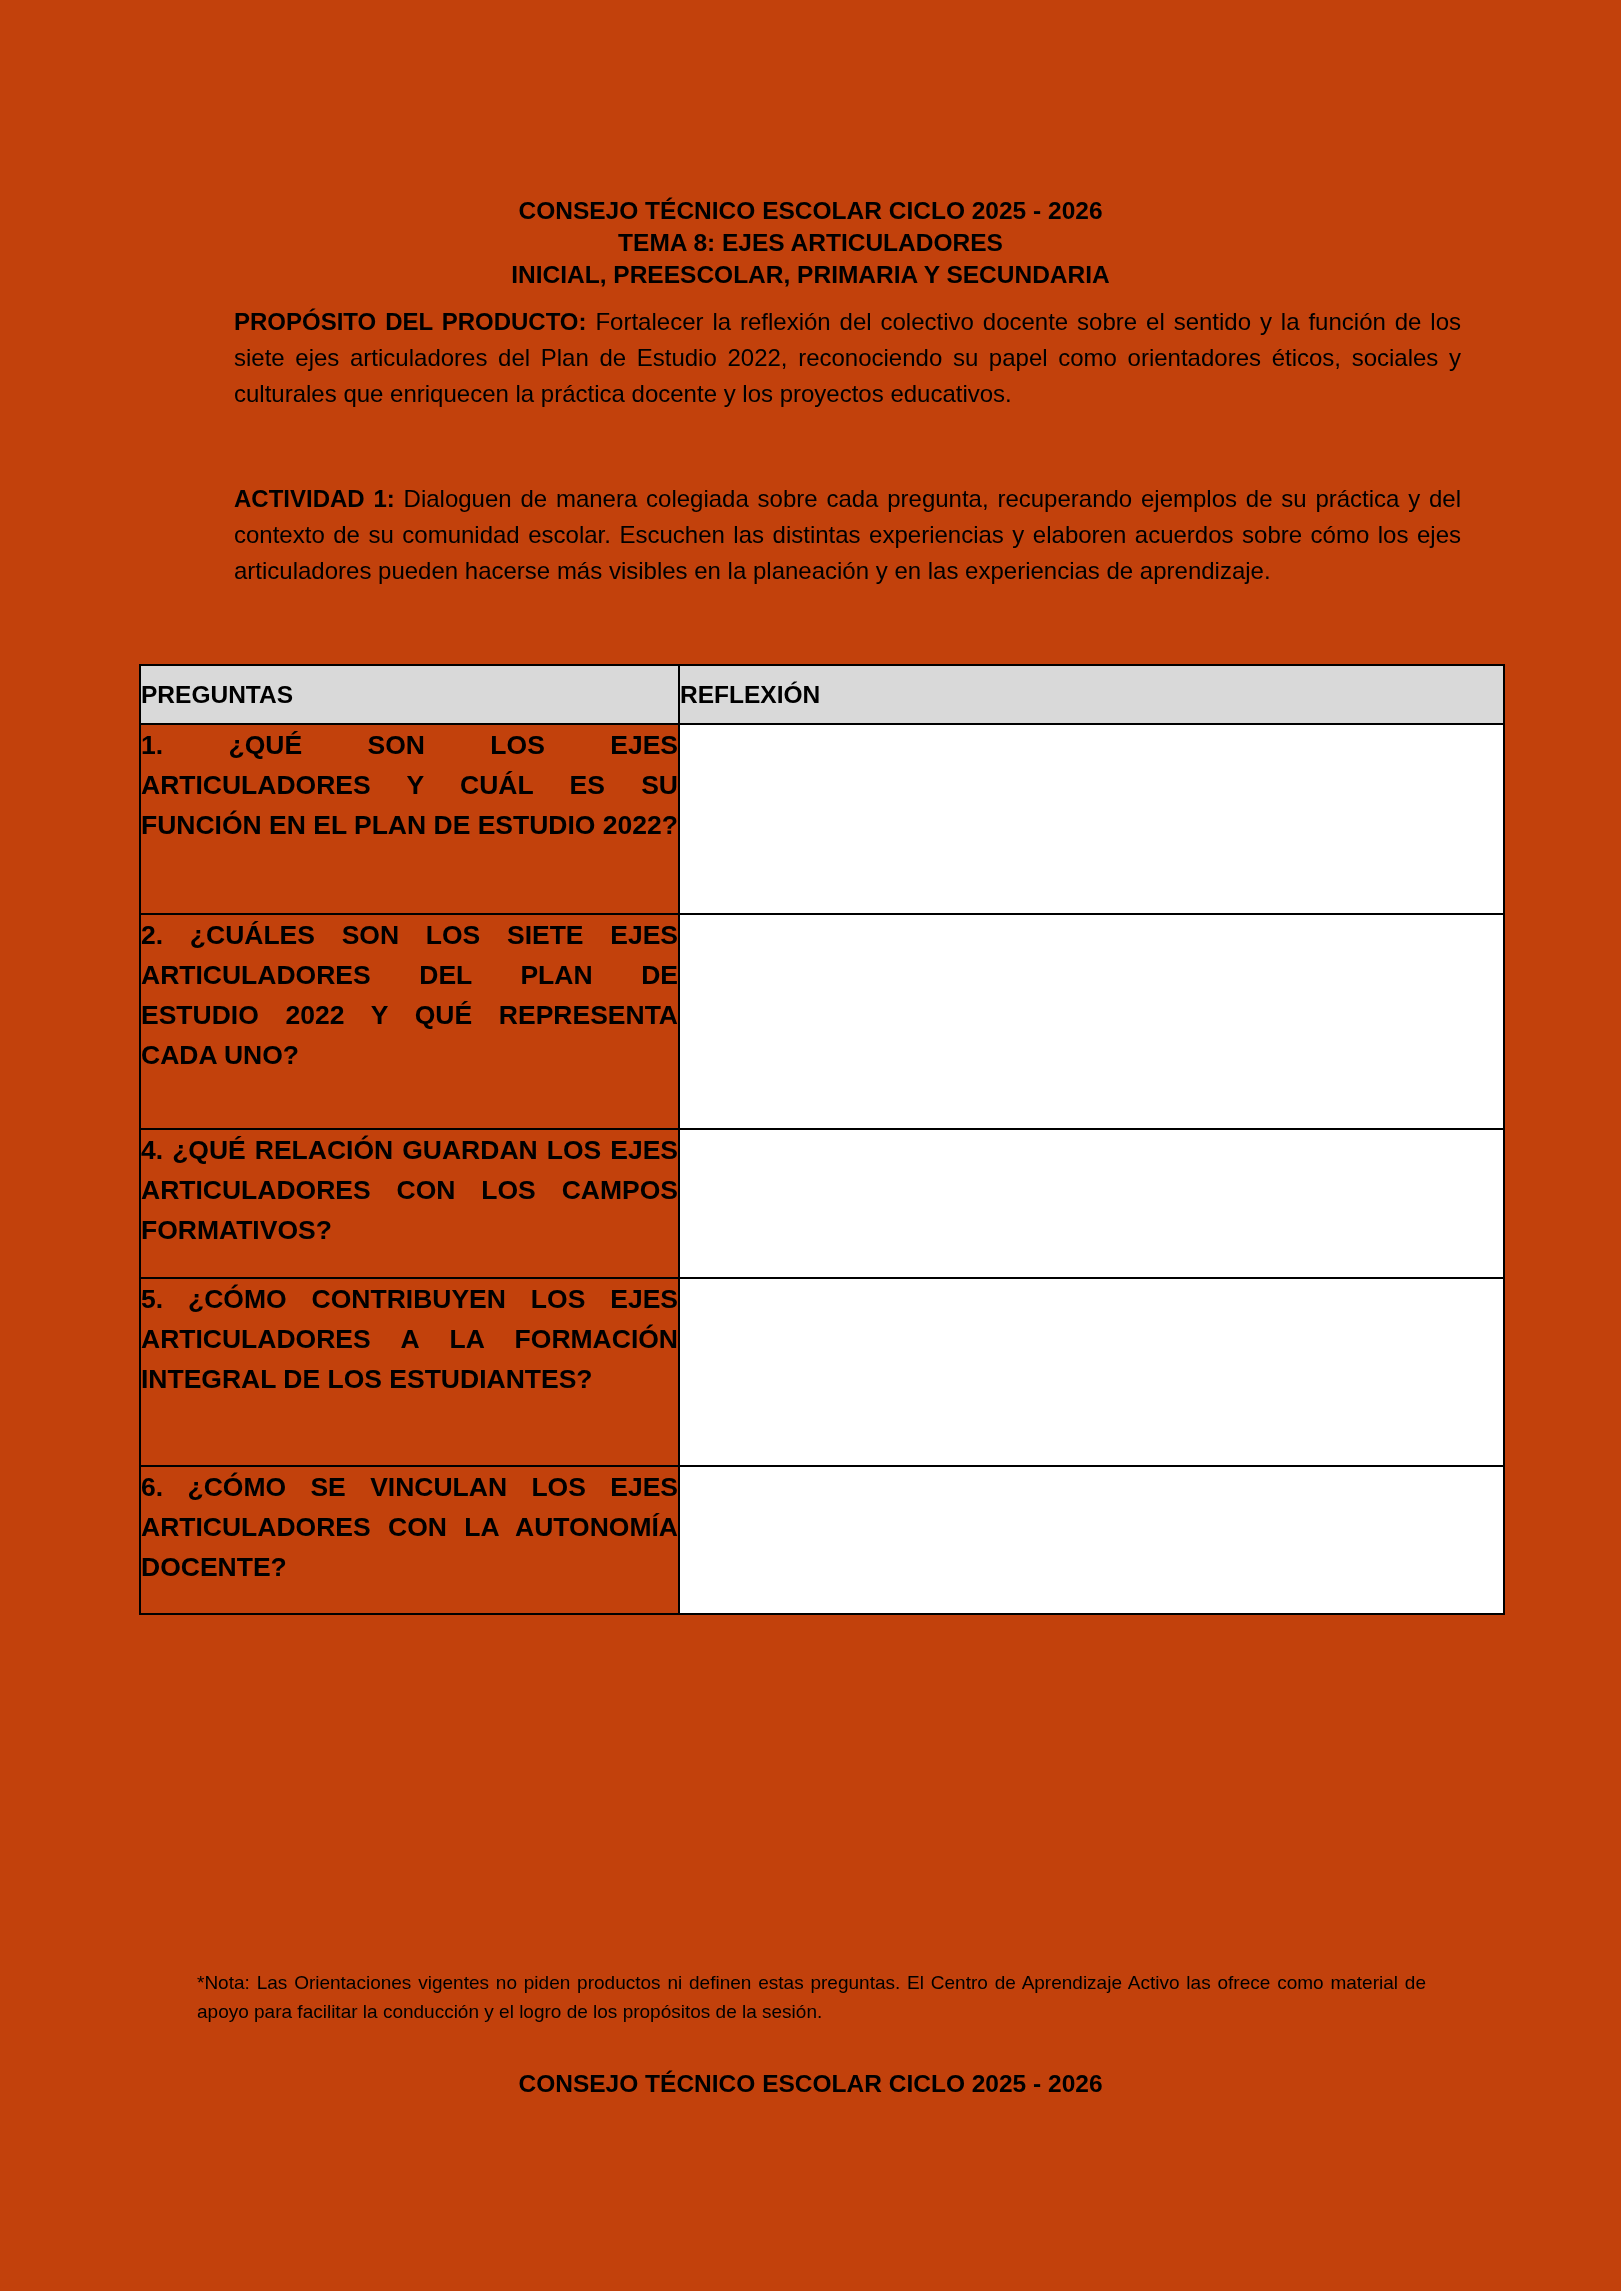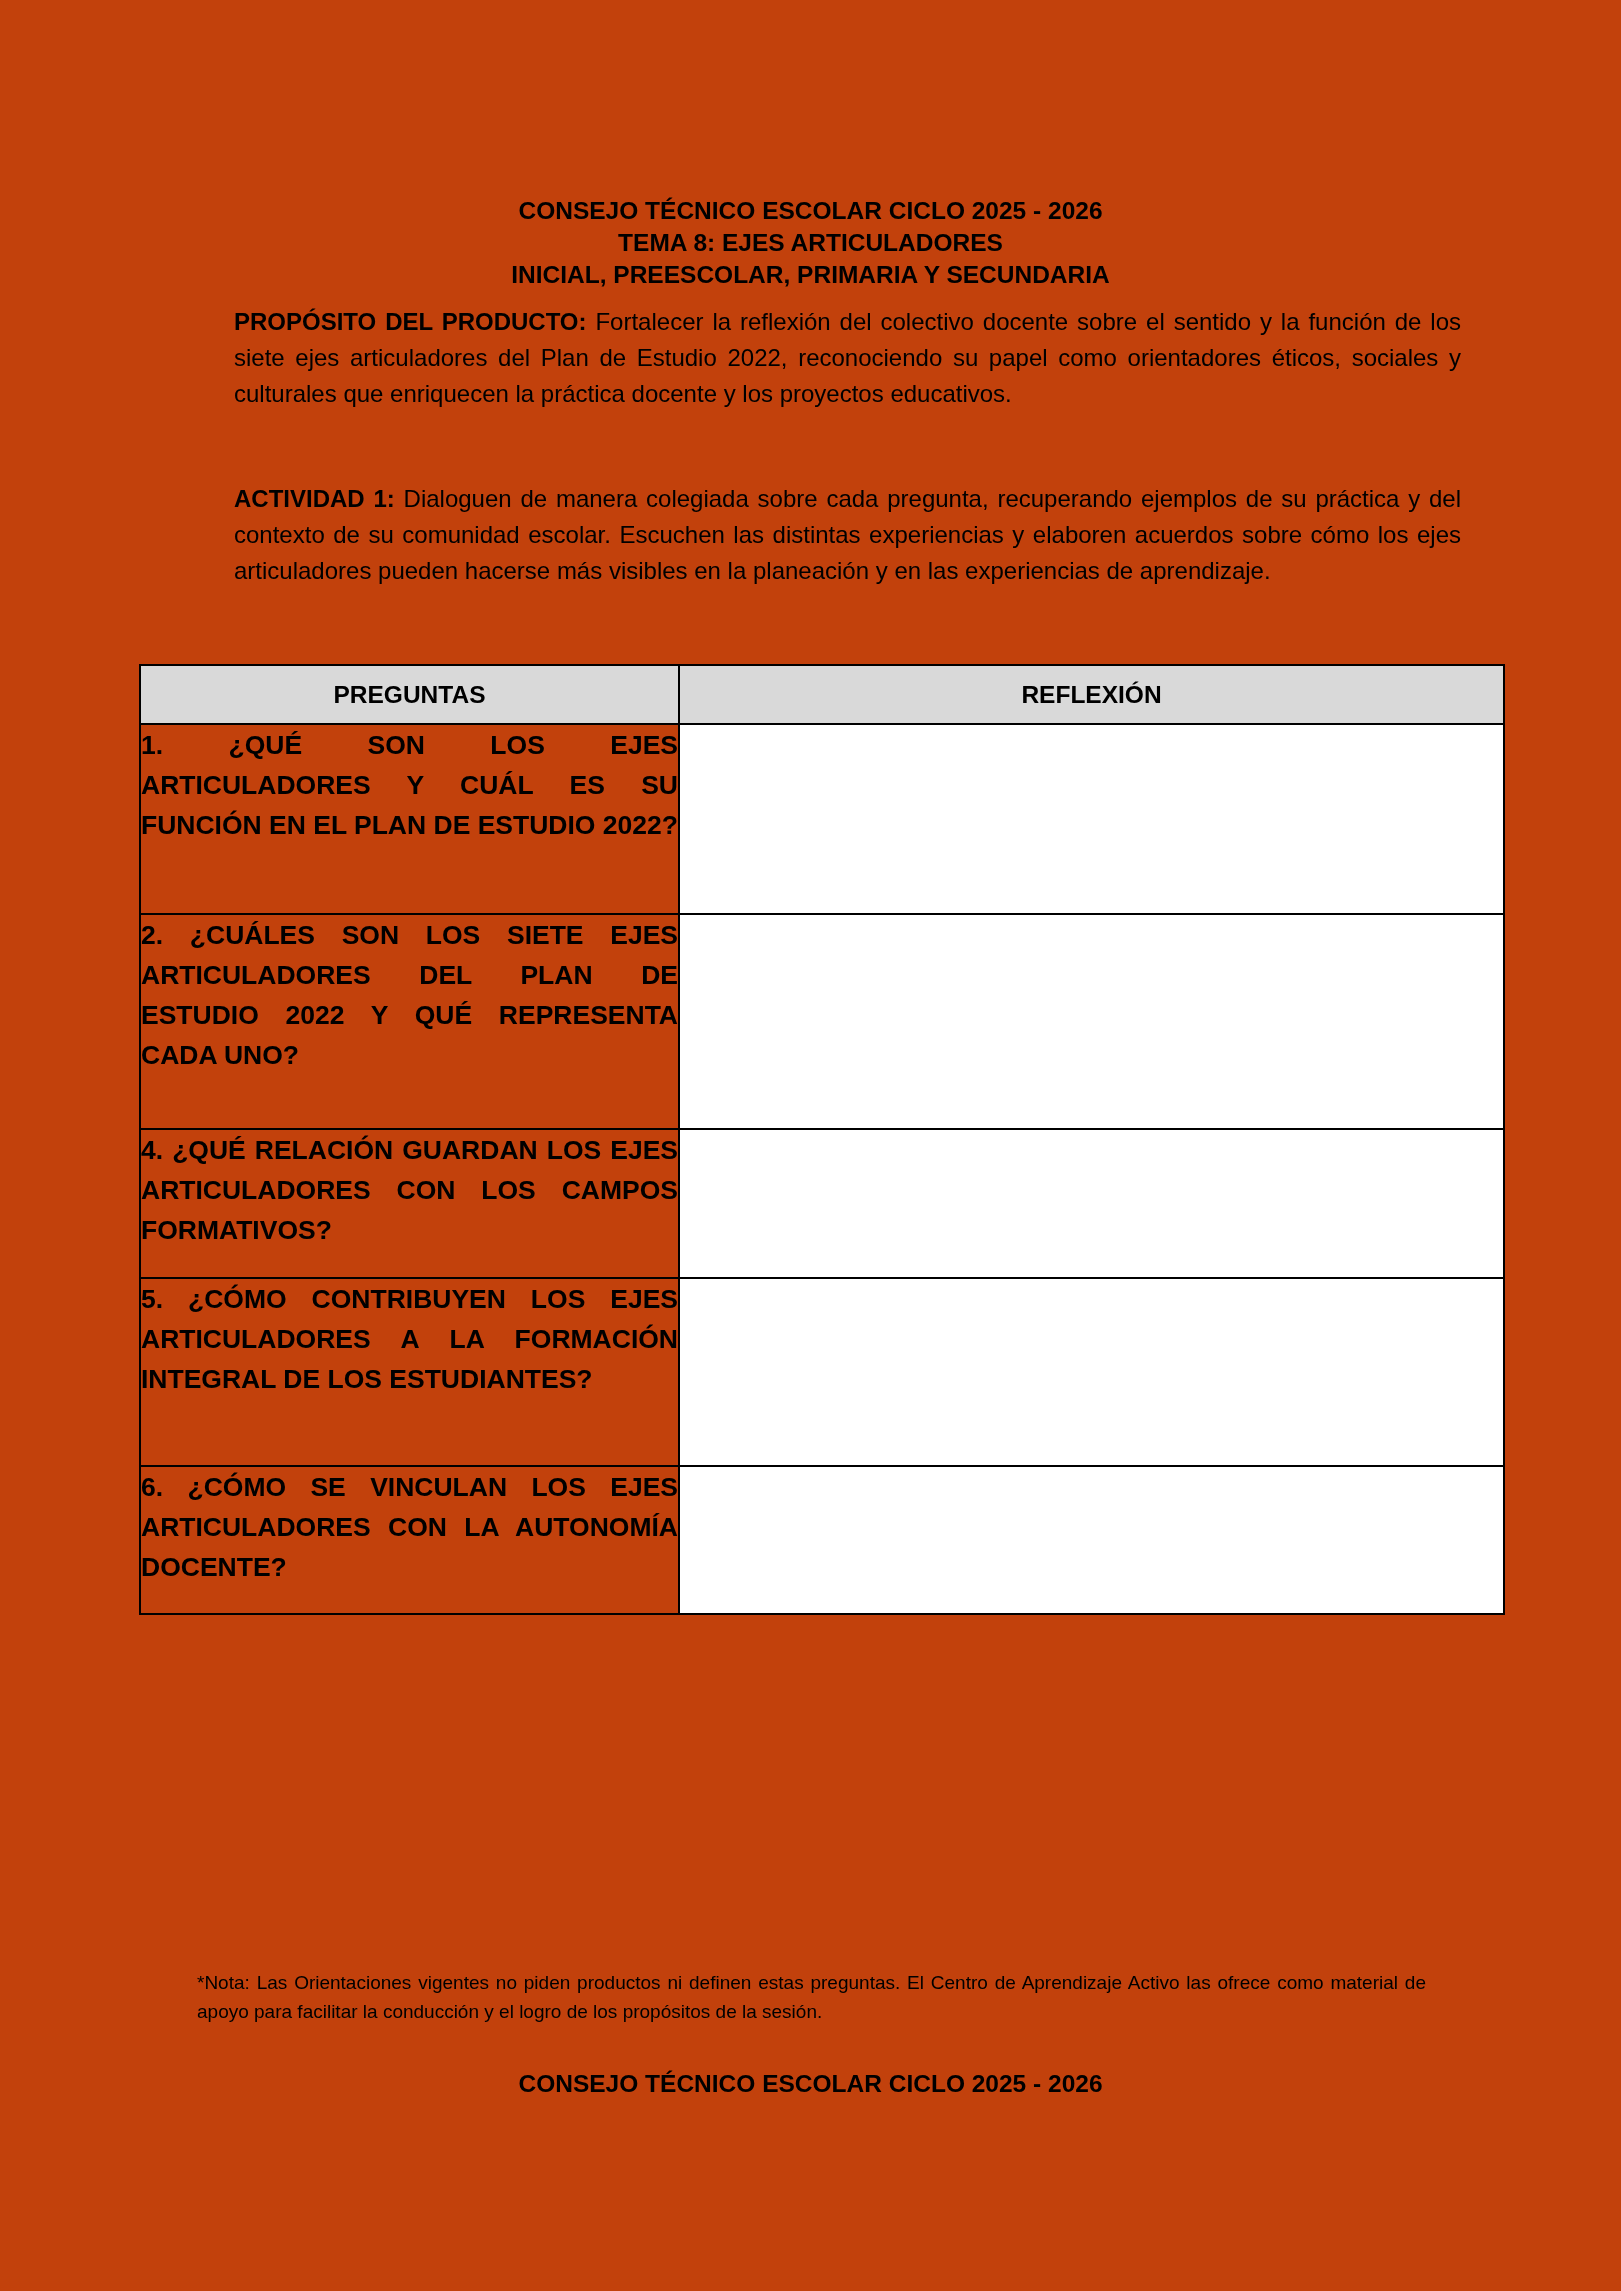--- a/index.html
+++ b/index.html
@@ -13,21 +13,21 @@
   .para { position: absolute; left: 210px; width: 1227px; font-size: 24px; line-height: 36px;
           text-align: justify; text-align-last: left; margin-left: 24px; }
   .para .lbl { font-weight: bold; }
   #proposito { top: 304px; }
   #actividad { top: 481px; }
 
   table.qtable { position: absolute; left: 139px; top: 664px; width: 1364px;
                  border-collapse: collapse; table-layout: fixed; }
   table.qtable th, table.qtable td { border: 2.9px solid #000; padding: 0; vertical-align: top; }
   table.qtable th { background: #d9d9d9; font-weight: bold; font-size: 24.5px; height: 57px;
-                    vertical-align: middle; text-align: center; }
+                    vertical-align: middle; text-align: left; }
   col.c1 { width: 539px; }
   col.c2 { width: 825px; }
   td.q { font-weight: bold; font-size: 26.5px; line-height: 40px; text-align: justify;
          padding: 5.9px 9.8px 0 10.8px; }
   td.r { background: #fff; }
 
   .note { position: absolute; left: 197px; top: 1968px; width: 1229px; font-size: 19px;
           line-height: 29px; text-align: justify; text-align-last: left; }
   .note .lbl { font-weight: normal; }
 

